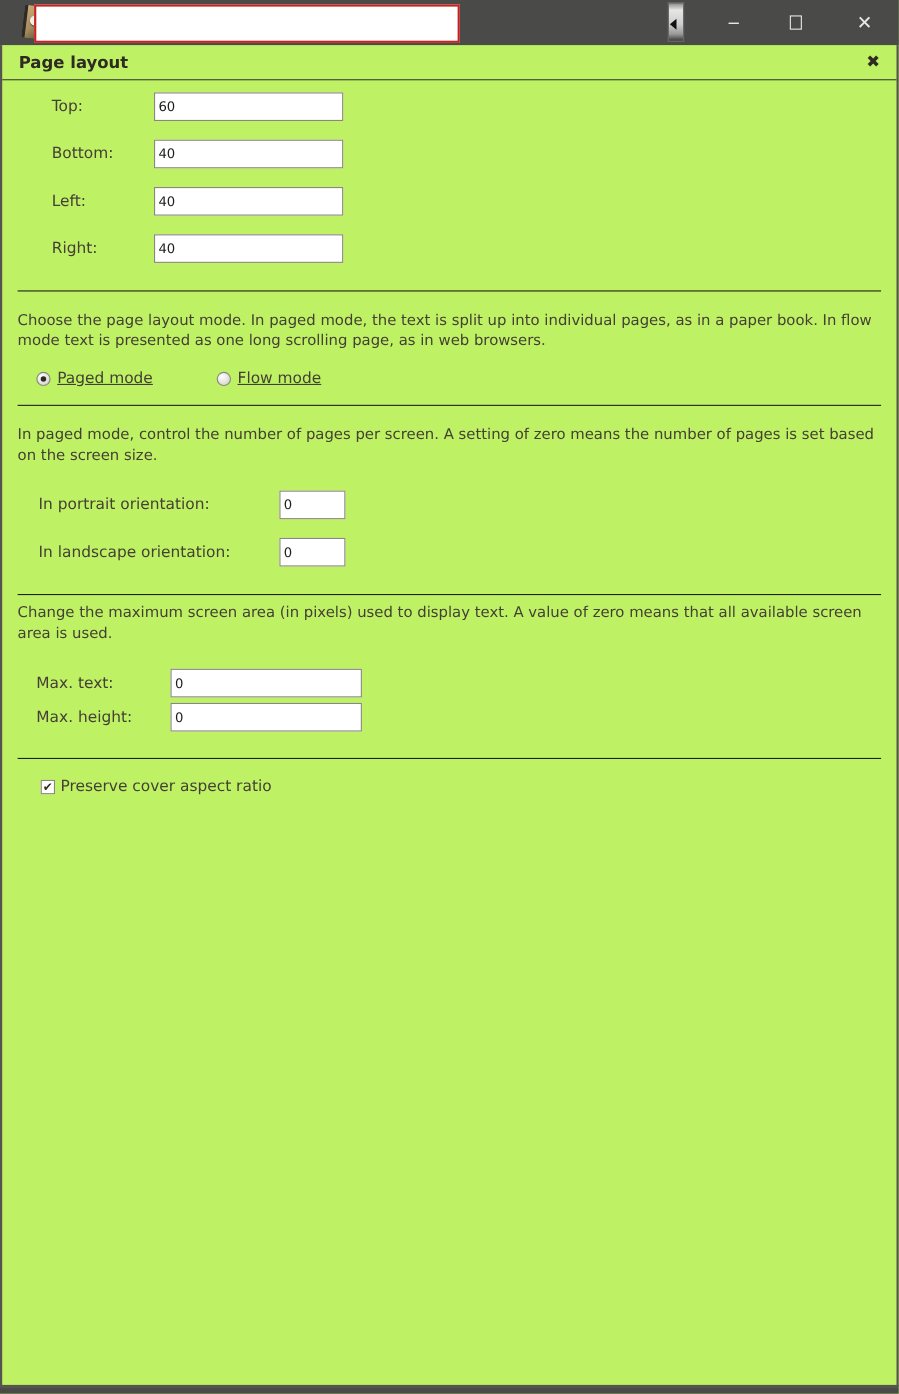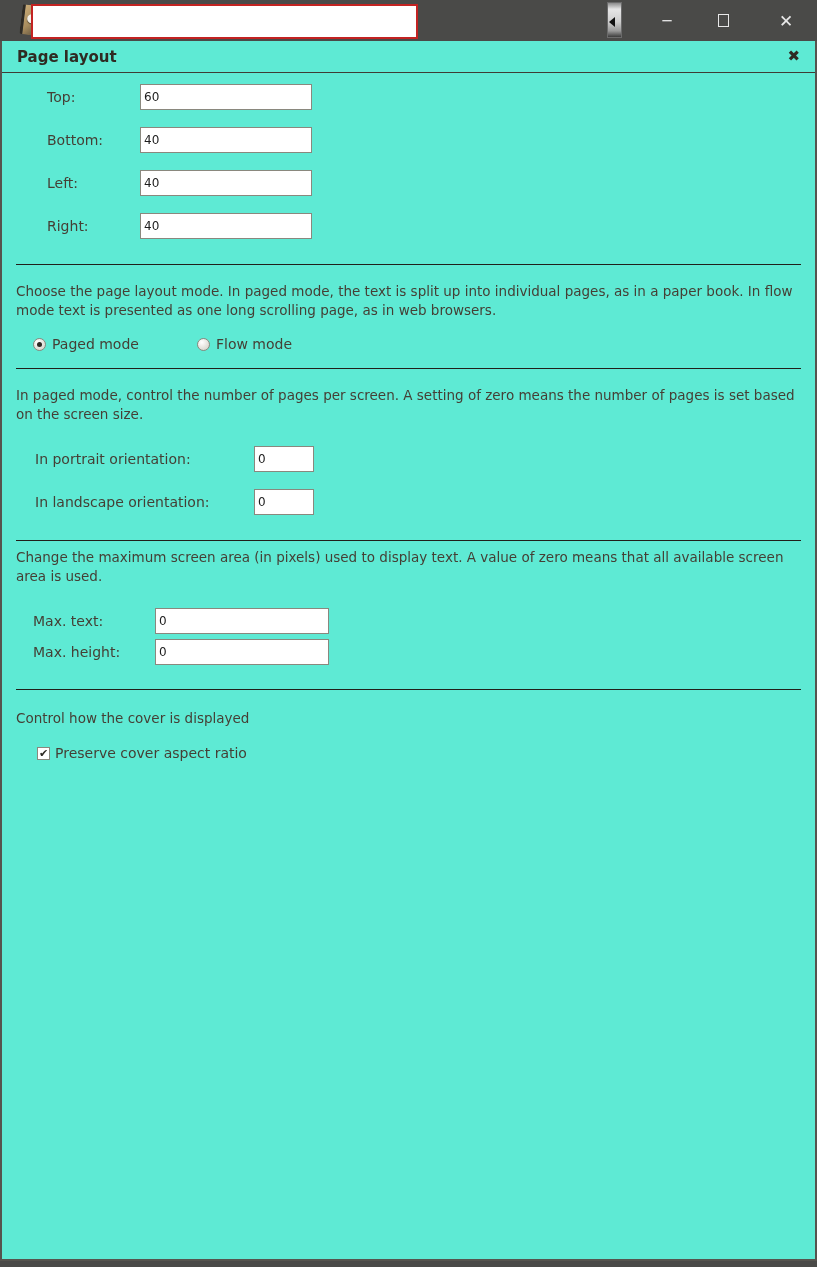--- a/index.html
+++ b/index.html
@@ -26,21 +26,21 @@
               border-right:6px solid #111; }
   .win-btn { position:absolute; top:0; width:46px; height:41px; display:flex;
               align-items:center; justify-content:center; color:#e8e8e8; cursor:default; }
   .win-min { left:644px; font-size:15px; }
   .win-max { left:700px; }
   .win-max .box { width:11px; height:13px; border:1.5px solid #e8e8e8; }
   .win-close { left:763px; font-size:17px; font-weight:300; }
 
   
   .dialog { position:absolute; top:41px; left:0; width:817px; height:1220px;
-            background:#5eead4; border-left:2px solid #56544e; border-right:2px solid #56544e;
+            background:#bef264; border-left:2px solid #56544e; border-right:2px solid #56544e;
             border-bottom:2px solid #56544e; color:#453f35; }
   .dlg-header { height:32px; display:flex; align-items:center; justify-content:space-between;
             padding:0 15px; border-bottom:1px solid #3f3c35; }
   .dlg-title { font-size:15px; font-weight:bold; color:#2f2b23; }
   .dlg-close { font-size:15px; font-weight:bold; color:#2f2b23; cursor:default; line-height:1; }
 
   .content { padding:0 14px; font-size:13.5px; }
   .desc { color:#453f35; line-height:19px; width:789px; }
   .d1 { margin:18px 0 0 0; }
   .sep { border:none; border-top:1px solid #211f1a; height:0; }
@@ -55,21 +55,21 @@
   .m-label { width:93px; font-size:14px; }
   .m-input { width:172px; }
 
   
   .radio-row { margin:16px 0 0 17px; display:flex; align-items:center; }
   .radio { width:13px; height:13px; border-radius:50%; border:1px solid #8a887e;
            background:radial-gradient(circle at 35% 30%, #ffffff 0%, #d8d6cd 80%);
            margin-right:6px; position:relative; }
   .radio.checked::after { content:""; position:absolute; left:3px; top:3px; width:5px; height:5px;
            border-radius:50%; background:#2d2a24; }
-  .radio-label { font-size:14px; margin-right:58px; }
+  .radio-label { font-size:14px; margin-right:58px;text-decoration:underline; }
 
   
   .o-row { margin-left:19px; margin-top:17px; }
   .o-row.first { margin-top:22px; }
   .o-label { width:219px; font-size:14px; }
   .o-input { width:60px; }
 
   
   .x-row { margin-left:17px; margin-top:5px; }
   .x-row.first { margin-top:22px; }
@@ -171,21 +171,20 @@
         <span class="x-label">Max. text:</span>
         <input class="field-input x-input" type="text" value="0" style="">
       </div>
       <div class="row x-row">
         <span class="x-label">Max. height:</span>
         <input class="field-input x-input" type="text" value="0" style="">
       </div>
 
       <hr class="sep mt-sep4">
 
-      <p class="desc mt-cover">Control how the cover is displayed</p>
 
       <div class="chk-row">
         <span class="checkbox">✔</span>
         <span class="chk-label">Preserve cover aspect ratio</span>
       </div>
 
     </div>
   </div>
 </div>
 

